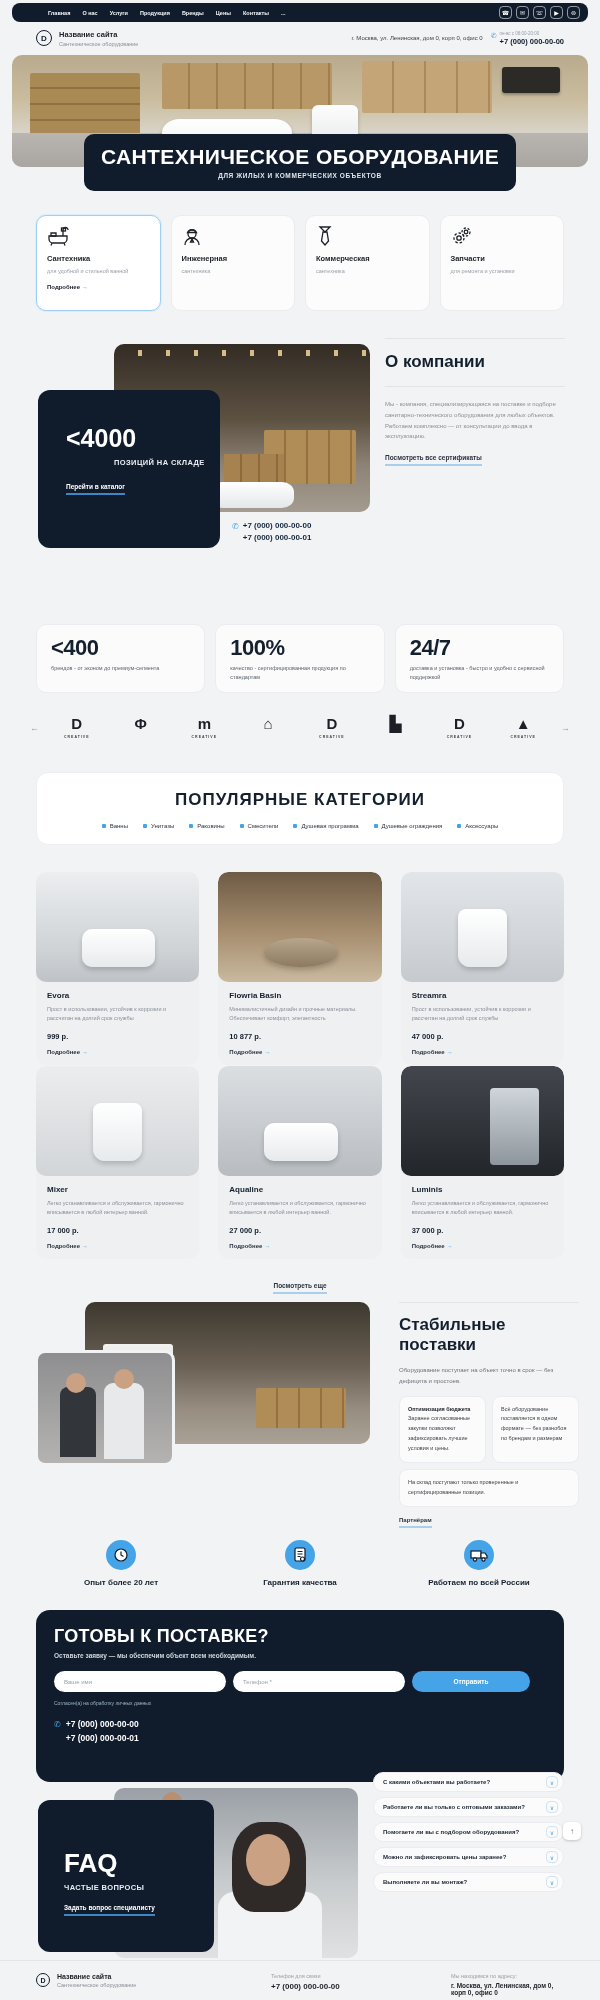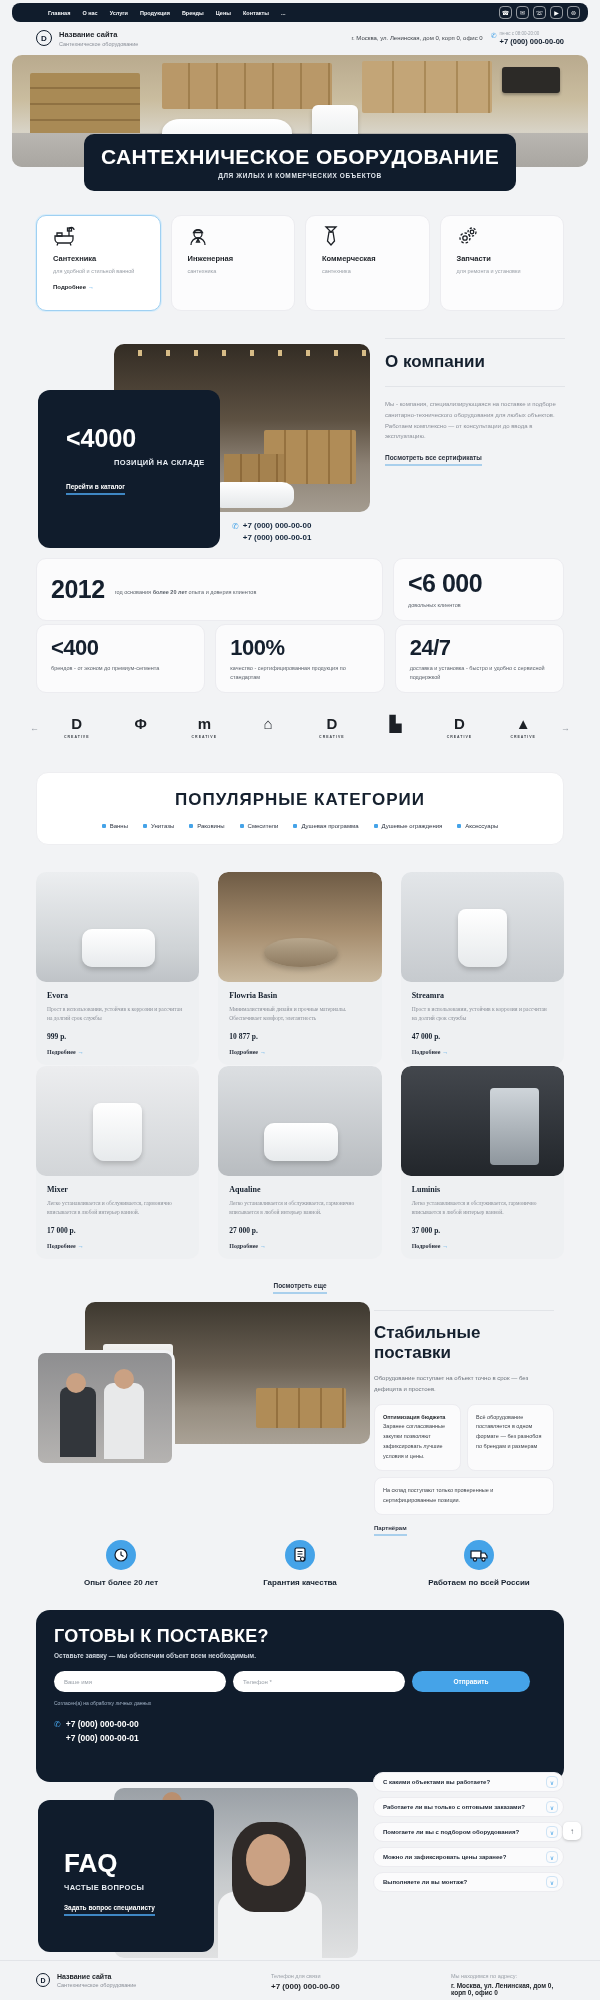--- a/index.html
+++ b/index.html
@@ -40,21 +40,21 @@
   .htub { left:150px; bottom:10px; width:130px; height:38px; background:linear-gradient(180deg,#ffffff,#e9ecee); border-radius:18px/14px; box-shadow:0 3px 4px rgba(0,0,0,.25); }
   .hwc1 { left:300px; bottom:18px; width:46px; height:44px; background:linear-gradient(180deg,#fdfdfd,#e6e9ea); border-radius:6px 6px 10px 10px; box-shadow:0 3px 4px rgba(0,0,0,.2); }
   .htruck { right:28px; top:12px; width:58px; height:26px; background:#2c2a27; border-radius:3px; box-shadow:0 2px 3px rgba(0,0,0,.3); }
   .banner { position:absolute; top:134px; left:84px; width:432px; height:57px; background:#101c2c; border-radius:10px;
             display:flex; flex-direction:column; align-items:center; padding-top:11px; z-index:3; }
   .banner .t { color:#fff; font-size:21px; font-weight:bold; letter-spacing:.4px; white-space:nowrap; }
   .banner .s { color:#dfe5ec; font-size:6.5px; font-weight:bold; letter-spacing:.6px; margin-top:3px; }
 
   
   .cats { position:absolute; top:215px; left:36px; width:528px; display:grid; grid-template-columns:repeat(4,1fr); gap:10px; }
-  .cat { background:#fcfcfd; border:1px solid #ececf0; border-radius:10px; padding:10px 16px 9px; min-height:96px; cursor:pointer; }
+  .cat { background:#fcfcfd; border:1px solid #ececf0; border-radius:10px; padding:10px 10px 9px; min-height:96px; cursor:pointer; }
   .cat.active { background:#fff; border:1px solid #9fd0f2; box-shadow:0 0 0 1px #d9edfa; }
   .cat svg { display:block; }
   .cat .ct { font-size:7.5px; font-weight:bold; margin-top:8px; }
   .cat .cs { font-size:5.5px; color:#9aa0a8; margin-top:4px; line-height:1.5; }
   .cat .cl { font-size:6px; font-weight:bold; margin-top:9px; }
   .cat .cl .arr { color:#45a3e8; margin-left:2px; }
 
   
   .about { position:absolute; top:338px; left:0; width:600px; height:215px; }
   .aphoto { position:absolute; left:114px; top:6px; width:256px; height:168px; border-radius:10px; overflow:hidden;
@@ -95,21 +95,21 @@
   .brand .c { font-size:3.5px; letter-spacing:1px; color:#3a3f46; font-weight:bold; margin-top:2px; min-height:5px; }
 
   
   .popular { position:absolute; top:772px; left:36px; width:528px; background:#fff; border:1px solid #eeeef1; border-radius:12px; padding:17px 10px 15px; }
   .popular h2 { text-align:center; font-size:17px; font-weight:bold; letter-spacing:1px; color:#15202e; }
   .chips { display:flex; justify-content:center; gap:15px; margin-top:13px; flex-wrap:nowrap; }
   .chip { display:flex; align-items:center; gap:4px; font-size:6px; color:#2c3340; cursor:pointer; white-space:nowrap; }
   .chip .b { width:4px; height:4px; background:#45a3e8; border-radius:1px; }
 
   
-  .prow { position:absolute; left:36px; width:528px; display:grid; grid-template-columns:repeat(3,1fr); gap:19px;font-family:Liberation Serif, serif; }
+  .prow { position:absolute; left:36px; width:528px; display:grid; grid-template-columns:repeat(3,1fr); gap:19px; }
   .prow1 { top:872px; } .prow2 { top:1066px; }
   .pcard { background:#eef0f2; border-radius:10px; overflow:hidden; min-height:184px; }
   .pimg { position:relative; height:110px; border-radius:10px; overflow:hidden; }
   .pimg::after { content:""; position:absolute; left:28%; bottom:14%; width:45%; height:34%;
                  background:linear-gradient(180deg,#ffffff,#e7eaec); border-radius:10px; box-shadow:0 3px 5px rgba(0,0,0,.18); }
   .pi0 { background:linear-gradient(180deg,#eceef0 0%,#cfd3d6 70%,#bfc3c7 100%); }
   .pi1 { background:linear-gradient(180deg,#6e5b45 0%,#a68d6e 55%,#c9b99f 100%); }
   .pi1::after { background:linear-gradient(180deg,#b7a68c,#8d7a60); border-radius:50%; height:26%; }
   .pi2 { background:linear-gradient(180deg,#e3e6e9 0%,#c6cace 100%); }
   .pi2::after { width:30%; height:52%; left:35%; border-radius:8px 8px 12px 12px; }
@@ -132,21 +132,21 @@
   .sph1 { position:absolute; left:85px; top:0; width:285px; height:142px; border-radius:10px; overflow:hidden;
           background:linear-gradient(180deg,#3d382f 0%,#6a6053 45%,#968d80 75%,#aaa296 100%); }
   .sph1 .truck { position:absolute; left:18px; top:42px; width:70px; height:46px; background:linear-gradient(180deg,#f2f2f0,#cfccc6); border-radius:3px; }
   .sph1 .boxes { position:absolute; right:24px; bottom:16px; width:90px; height:40px; background:repeating-linear-gradient(90deg,#b08c57 0 20px,#95713f 20px 22px); border-radius:2px; }
   .sph2 { position:absolute; left:35px; top:48px; width:140px; height:116px; border-radius:10px; overflow:hidden;
           border:3px solid #f2f3f5; background:linear-gradient(180deg,#8e8e90 0%,#b5b3b1 100%); }
   .sph2 .p1 { position:absolute; left:22px; top:34px; width:36px; height:70px; background:#32363b; border-radius:8px 8px 0 0; }
   .sph2 .p2 { position:absolute; left:66px; top:30px; width:40px; height:76px; background:#e8e9ea; border-radius:9px 9px 0 0; }
   .sph2 .h1 { position:absolute; left:28px; top:20px; width:20px; height:20px; background:#caa183; border-radius:50%; }
   .sph2 .h2 { position:absolute; left:76px; top:16px; width:20px; height:20px; background:#caa183; border-radius:50%; }
-  .stext { position:absolute; left:374px; top:0; width:180px;margin-top:8px; }
+  .stext { position:absolute; left:399px; top:0; width:180px; }
   .stext .hr { height:1px; background:#e2e4e8; }
   .stext h2 { font-size:17px; font-weight:bold; color:#15202e; padding:12px 0 0; }
   .stext p { font-size:6px; color:#6c737c; line-height:1.8; margin-top:10px; }
   .scards { display:grid; grid-template-columns:1fr 1fr; gap:6px; margin-top:9px; }
   .scard { background:#fbfbfc; border:1px solid #ececf0; border-radius:8px; padding:8px; font-size:5.5px; color:#3a3f46; line-height:1.8; }
   .scard .bt { font-weight:bold; color:#1c2026; }
   .swide { background:#fbfbfc; border:1px solid #ececf0; border-radius:8px; padding:8px; font-size:5.5px; color:#3a3f46; line-height:1.8; margin-top:6px; }
   .stext .lk { display:inline-block; font-size:6px; font-weight:bold; color:#2c3340; margin-top:10px; padding-bottom:3px; border-bottom:2px solid #a9cfec; cursor:pointer; }
 
   
@@ -332,30 +332,20 @@
     </div>
     <div class="atext">
       <div class="hr"></div>
       <h2>О компании</h2>
       <div class="hr"></div>
       <p>Мы - компания, специализирующаяся на поставке и подборе санитарно-технического оборудования для любых объектов. Работаем комплексно — от консультации до ввода в эксплуатацию.</p>
       <span class="lk">Посмотреть все сертификаты</span>
     </div>
   </div>
 
-  <div class="stats1">
-    <div class="stat inline">
-      <div class="v">2012</div>
-      <div class="l"><span>год основания </span><b>более 20 лет</b><span> опыта и доверия клиентов</span></div>
-    </div>
-    <div class="stat">
-      <div class="v">&lt;6 000</div>
-      <div class="l">довольных клиентов</div>
-    </div>
-  </div>
 
   <div class="stats2">
     <div class="stat">
       <div class="v">&lt;400</div>
       <div class="l">брендов - от эконом до премиум-сегмента</div>
     </div>
     <div class="stat">
       <div class="v">100%</div>
       <div class="l">качество - сертифицированная продукция по стандартам</div>
     </div>

